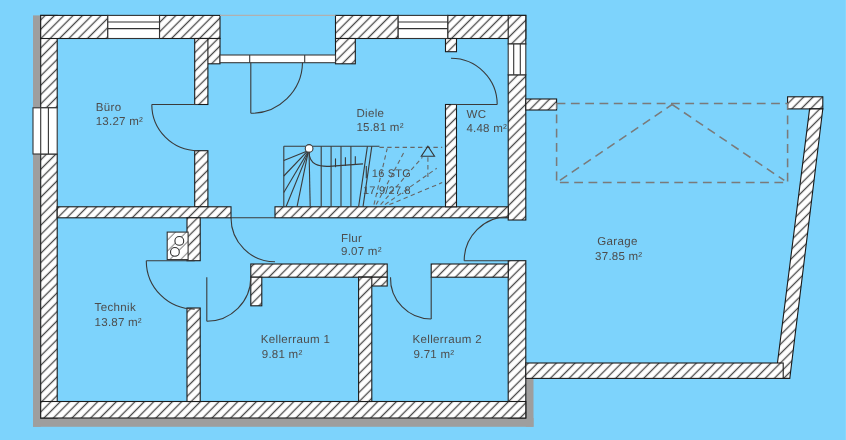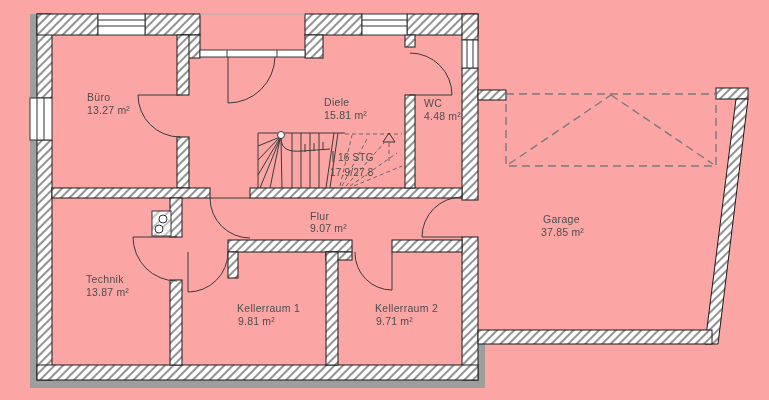--- a/index.html
+++ b/index.html
@@ -1,16 +1,16 @@
 <!DOCTYPE html>
 <html><head>
 <meta charset="utf-8">
 <style>
   html,body{margin:0;padding:0;background:#ffffff;}
-  #stage{position:relative;width:769px;height:400px;background:#fca5a5;overflow:hidden;
+  #stage{position:relative;width:769px;height:400px;background:#7dd3fc;overflow:hidden;
          font-family:"Liberation Sans", sans-serif;}
   svg text{font-family:"Liberation Sans", sans-serif;fill:#4d4d4d;}
   .room-name{font-size:10.5px;letter-spacing:.3px;}
   .room-area{font-size:10.5px;letter-spacing:.2px;}
   .stair-note{font-size:10px;letter-spacing:.2px;}
 </style>
 </head>
 <body>
 
 <div id="stage">

